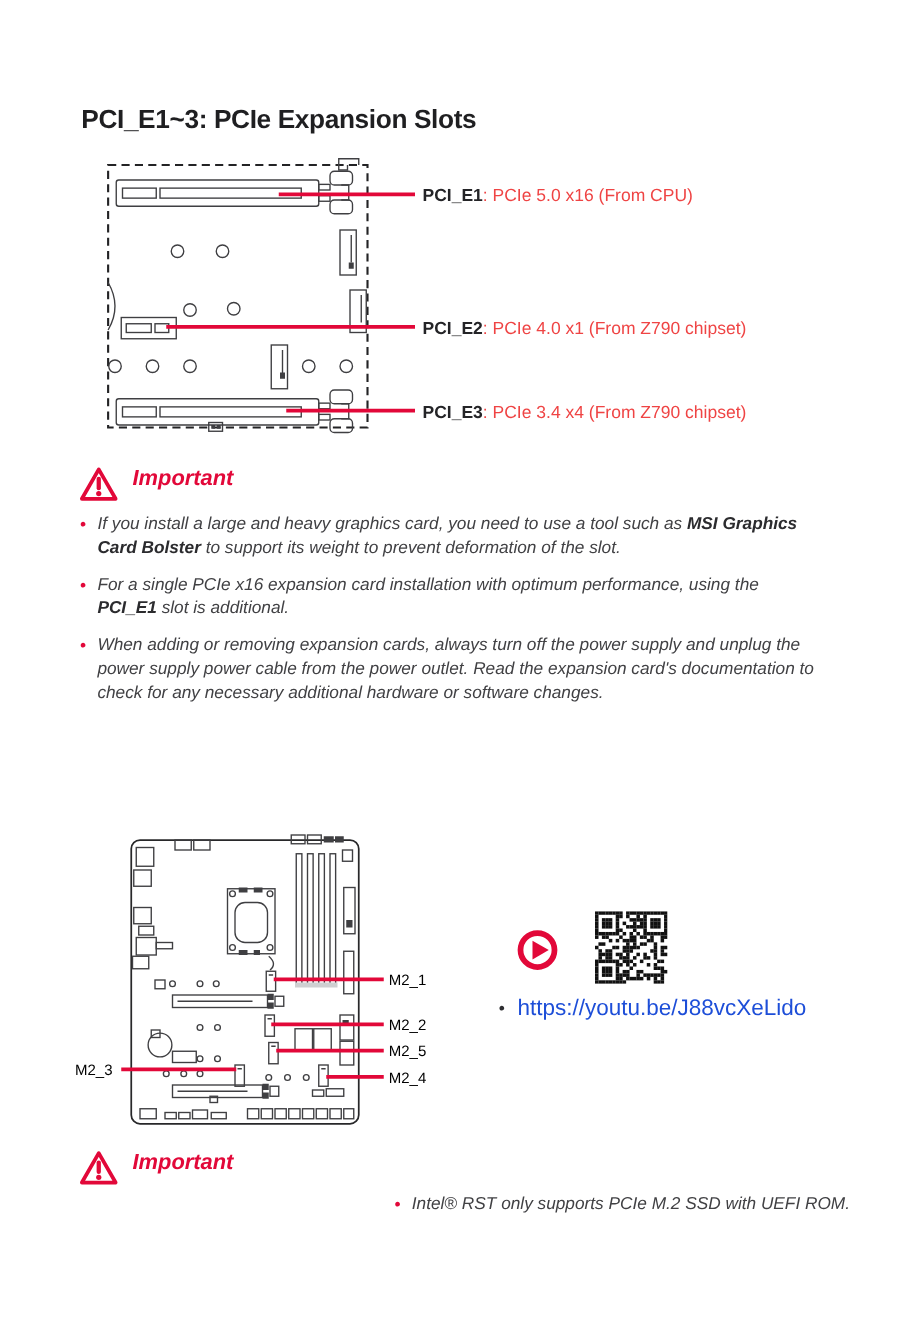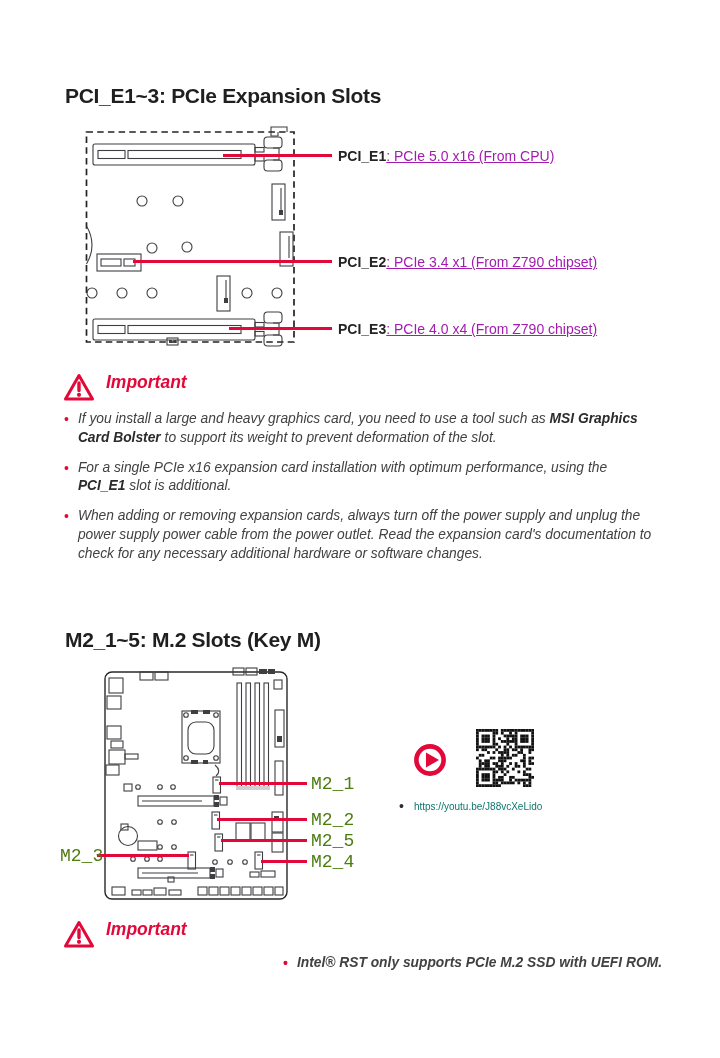--- a/index.html
+++ b/index.html
@@ -10,31 +10,31 @@
   }
   html,body{margin:0;padding:0;background:#ffffff;}
   .page{position:relative;width:720px;height:1058px;background:#fff;
         font-family:"Liberation Sans",sans-serif;overflow:hidden;margin-top:44px;}
   .abs{position:absolute;}
   .title{position:absolute;margin:0;font-size:21px;line-height:23px;font-weight:bold;
          color:var(--heading);letter-spacing:-0.3px;}
   .redline{position:absolute;height:2.6px;background:var(--accent);}
   .callout-row{position:absolute;font-size:14px;line-height:16px;white-space:nowrap;}
   .callout-row b{color:#242427;}
-  .callout-row span{color:#a21caf;text-decoration:underline;}
-  .m2label{position:absolute;font-size:18px;line-height:14px;color:#4d7c0f;white-space:nowrap;font-family:Liberation Mono, monospace;}
+  .callout-row span{color:#ef4444;}
+  .m2label{position:absolute;font-size:12px;line-height:14px;color:#000000;white-space:nowrap;}
   .imp-head{position:absolute;display:flex;gap:11px;}
   .imp-title{color:var(--accent);font-style:italic;font-weight:bold;font-size:17.5px;}
   .bullets{position:absolute;margin:0;padding:0;list-style:none;font-style:italic;
            font-size:13.8px;line-height:18.6px;color:var(--text);}
   .bullets li{display:flex;margin-bottom:11.5px;justify-content:flex-end;}
   .bullets li::before{content:"\2022";color:var(--accent);margin-right:9px;font-style:normal;
            font-size:14px;line-height:18.6px;flex:0 0 auto;}
   .bullets b{color:#2b2b2e;}
-  .url-row{position:absolute;display:flex;font-size:10px;line-height:17px;color:#0f766e;text-align:center;}
+  .url-row{position:absolute;display:flex;font-size:18px;line-height:17px;color:#1d4ed8;text-align:center;}
   .url-row::before{content:"\2022";color:#2e2e31;margin-right:10px;font-size:14px;}
   svg .ln{stroke:var(--line);fill:none;stroke-width:1.1;}
   svg .lnf{fill:var(--line);stroke:none;}
 </style>
 </head>
 <body>
 
 <div class="page">
 
   <h1 class="title" style="left:65px;top:40px;">PCI_E1~3: PCIe Expansion Slots</h1>
@@ -95,24 +95,24 @@
   </svg>
 
   <div class="redline" style="left:223px;top:110px;width:109px;"></div>
   <div class="redline" style="left:133px;top:216px;width:199px;"></div>
   <div class="redline" style="left:229px;top:283px;width:103px;"></div>
 
   <div class="callout-row" style="left:338px;top:104px;">
     <b>PCI_E1</b><span>: PCIe 5.0 x16 (From CPU)</span>
   </div>
   <div class="callout-row" style="left:338px;top:210px;">
-    <b>PCI_E2</b><span>: PCIe 3.4 x1 (From Z790 chipset)</span>
+    <b>PCI_E2</b><span>: PCIe 4.0 x1 (From Z790 chipset)</span>
   </div>
   <div class="callout-row" style="left:338px;top:277px;">
-    <b>PCI_E3</b><span>: PCIe 4.0 x4 (From Z790 chipset)</span>
+    <b>PCI_E3</b><span>: PCIe 3.4 x4 (From Z790 chipset)</span>
   </div>
 
   <div class="imp-head" style="left:63px;top:328px;">
     <svg width="32" height="31" viewBox="0 0 32 31">
       <polygon points="16,3.5 29.5,27 2.5,27" fill="none" stroke="var(--accent)" stroke-width="3" stroke-linejoin="round"></polygon>
       <line x1="16" y1="11" x2="16" y2="18.5" stroke="var(--accent)" stroke-width="3.4" stroke-linecap="round"></line>
       <circle cx="16" cy="22.8" r="2.1" fill="var(--accent)"></circle>
     </svg>
     <span class="imp-title">Important</span>
   </div>
@@ -122,21 +122,20 @@
         <span><span>If you install a large and heavy graphics card, you need to use a tool such as </span><b>MSI Graphics Card Bolster</b><span> to support its weight to prevent deformation of the slot.</span></span>
       </li>
     <li>
         <span><span>For a single PCIe x16 expansion card installation with optimum performance, using the </span><b>PCI_E1</b><span> slot is additional.</span></span>
       </li>
     <li>
         <span><span>When adding or removing expansion cards, always turn off the power supply and unplug the power supply power cable from the power outlet. Read the expansion card's documentation to check for any necessary additional hardware or software changes.</span><b></b><span></span></span>
       </li>
   </ul>
 
-  <h1 class="title" style="left:65px;top:584px;">M2_1~5: M.2 Slots (Key M)</h1>
 
   <svg class="abs" style="left:102px;top:622px;" width="192" height="240" viewBox="0 0 192 240">
     <g class="ln">
       <rect x="3" y="6" width="182" height="227" rx="7" style="stroke:#28282a;stroke-width:1.4"></rect>
 
       <rect x="38" y="6" width="13" height="8"></rect>
         <rect x="53" y="6" width="13" height="8"></rect>
       <rect x="131" y="2" width="11" height="7"></rect>
         <rect x="144" y="2" width="11" height="7"></rect>
       <rect x="172" y="14" width="8" height="9"></rect>
@@ -244,21 +243,21 @@
   <div class="redline" style="left:219px;top:738px;width:88px;"></div>
   <div class="redline" style="left:217px;top:774px;width:90px;"></div>
   <div class="redline" style="left:221px;top:795px;width:86px;"></div>
   <div class="redline" style="left:261px;top:816px;width:46px;"></div>
   <div class="redline" style="left:97px;top:810px;width:92px;"></div>
 
   <div class="m2label" style="left:311px;top:733px;">M2_1</div>
   <div class="m2label" style="left:311px;top:769px;">M2_2</div>
   <div class="m2label" style="left:311px;top:790px;">M2_5</div>
   <div class="m2label" style="left:311px;top:811px;">M2_4</div>
-  <div class="m2label" style="left:60px;top:805px;width:35px;text-align:right;">M2_3</div>
+  <div class="m2label" style="left:60px;top:805px;width:35px;text-align:left;">M2_3</div>
 
   <svg class="abs" style="left:413px;top:699px;" width="34" height="34" viewBox="0 0 34 34">
     <circle cx="17" cy="17" r="13.6" fill="#fff" stroke="var(--accent)" stroke-width="4.6"></circle>
     <polygon points="13,9.5 26,17 13,24.5" fill="var(--accent)"></polygon>
   </svg>
 
   <svg class="abs" id="qr" style="left:476px;top:685px;" width="58" height="58" viewBox="0 0 58 58">
       <g fill="#111">
         <rect x="0.00" y="0.00" width="2.81" height="2.81"></rect>
         <rect x="2.76" y="0.00" width="2.81" height="2.81"></rect>
@@ -508,19 +507,19 @@
 
   <div class="imp-head" style="left:63px;top:875px;">
     <svg width="32" height="31" viewBox="0 0 32 31">
       <polygon points="16,3.5 29.5,27 2.5,27" fill="none" stroke="var(--accent)" stroke-width="3" stroke-linejoin="round"></polygon>
       <line x1="16" y1="11" x2="16" y2="18.5" stroke="var(--accent)" stroke-width="3.4" stroke-linecap="round"></line>
       <circle cx="16" cy="22.8" r="2.1" fill="var(--accent)"></circle>
     </svg>
     <span class="imp-title">Important</span>
   </div>
 
-  <ul class="bullets" style="left:62px;top:910px;width:600px;font-weight:bold;">
+  <ul class="bullets" style="left:80px;top:910px;width:600px;">
     <li>
         <span><span>Intel® RST only supports PCIe M.2 SSD with UEFI ROM.</span><b></b><span></span></span>
       </li>
   </ul>
 
 </div>
 
 </body></html>

